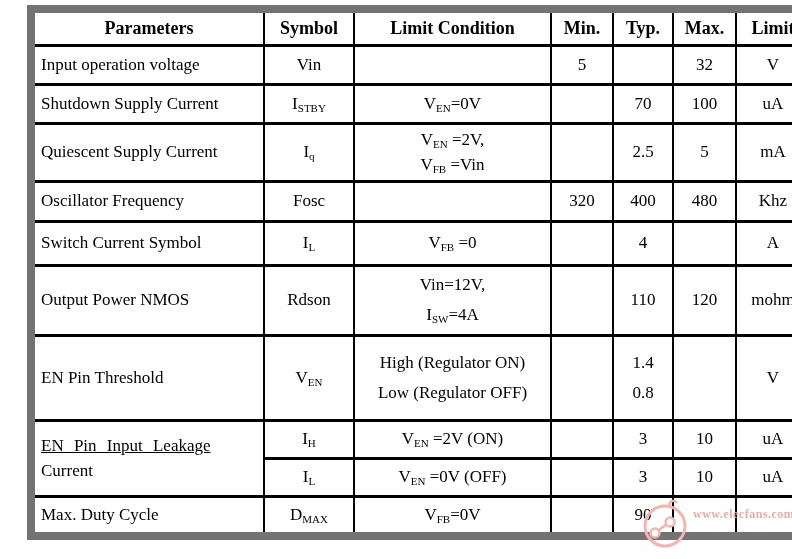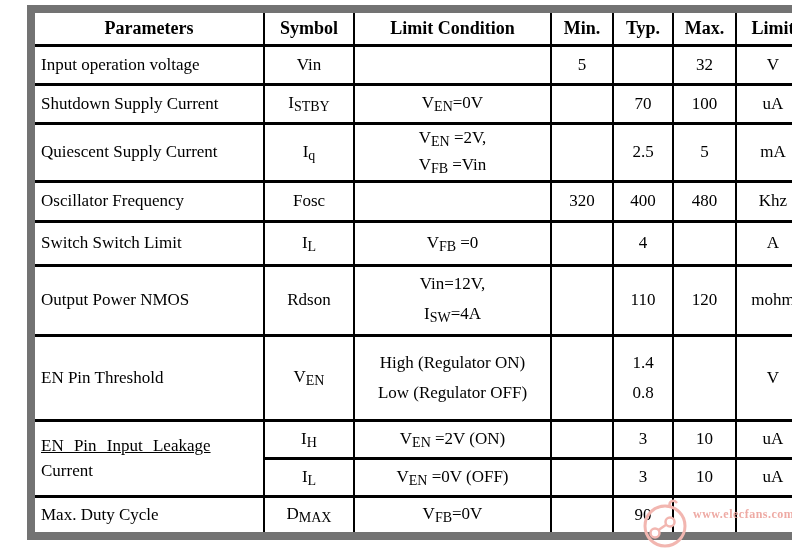--- a/index.html
+++ b/index.html
@@ -13,21 +13,21 @@
     position:absolute;left:5px;top:5px;width:782px;
     border-collapse:collapse;table-layout:fixed;border:8px solid #737373;margin-left:22px;
   }
   th,td{
     border:2px solid #000;border-top-width:3px;border-bottom-width:3px;
     padding:0 4px;text-align:center;vertical-align:middle;
     font-size:17px;line-height:1.5;overflow:hidden;
   }
   th{font-size:18px;font-weight:bold;padding:0 2px;}
   td.param{text-align:left;padding-left:6px;padding-right:6px;}
-  .sub{font-size:14px;vertical-align:-3px;}
+  .sub{font-size:11px;vertical-align:-3px;}
   thead tr{height:36px;}
   tr.r0{height:39px;} tr.r1{height:39px;} tr.r2{height:58px;} tr.r3{height:40px;}
   tr.r4{height:44px;} tr.r5{height:70px;} tr.r6{height:85px;}
   tr.r7{height:38px;} tr.r8{height:38px;} tr.r9{height:40px;}
   tr.lh-wide td{line-height:1.75;}
   td[data-rich="rows.7.param"]{vertical-align:middle;}
   td[data-rich="rows.7.param"] .seg-0{word-spacing:6px;text-decoration:underline;}
   
   .watermark{
     position:absolute;left:640px;top:497px;width:152px;height:60px;
@@ -101,21 +101,21 @@
       <tr class="r3">
         <td class="param" data-rich="rows.3.param"><span class="seg-0">Oscillator Frequency</span></td>
         <td data-rich="rows.3.symbol"><span class="seg-0">Fosc</span></td>
         <td data-rich="rows.3.cond"></td>
         <td data-rich="rows.3.min"><span class="seg-0">320</span></td>
         <td data-rich="rows.3.typ"><span class="seg-0">400</span></td>
         <td data-rich="rows.3.max"><span class="seg-0">480</span></td>
         <td data-rich="rows.3.unit"><span class="seg-0">Khz</span></td>
       </tr>
       <tr class="r4">
-        <td class="param" data-rich="rows.4.param"><span class="seg-0">Switch Switch Limit</span></td>
+        <td class="param" data-rich="rows.4.param"><span class="seg-0">Switch Current Symbol</span></td>
         <td data-rich="rows.4.symbol"><span class="seg-0">I</span><span class="sub seg-1">L</span></td>
         <td data-rich="rows.4.cond"><span class="seg-0">V</span><span class="sub seg-1">FB</span><span class="seg-2"> =0</span></td>
         <td data-rich="rows.4.min"></td>
         <td data-rich="rows.4.typ"><span class="seg-0">4</span></td>
         <td data-rich="rows.4.max"></td>
         <td data-rich="rows.4.unit"><span class="seg-0">A</span></td>
       </tr>
       <tr class="r5 lh-wide">
         <td class="param" data-rich="rows.5.param"><span class="seg-0">Output Power NMOS</span></td>
         <td data-rich="rows.5.symbol"><span class="seg-0">Rdson</span></td>

